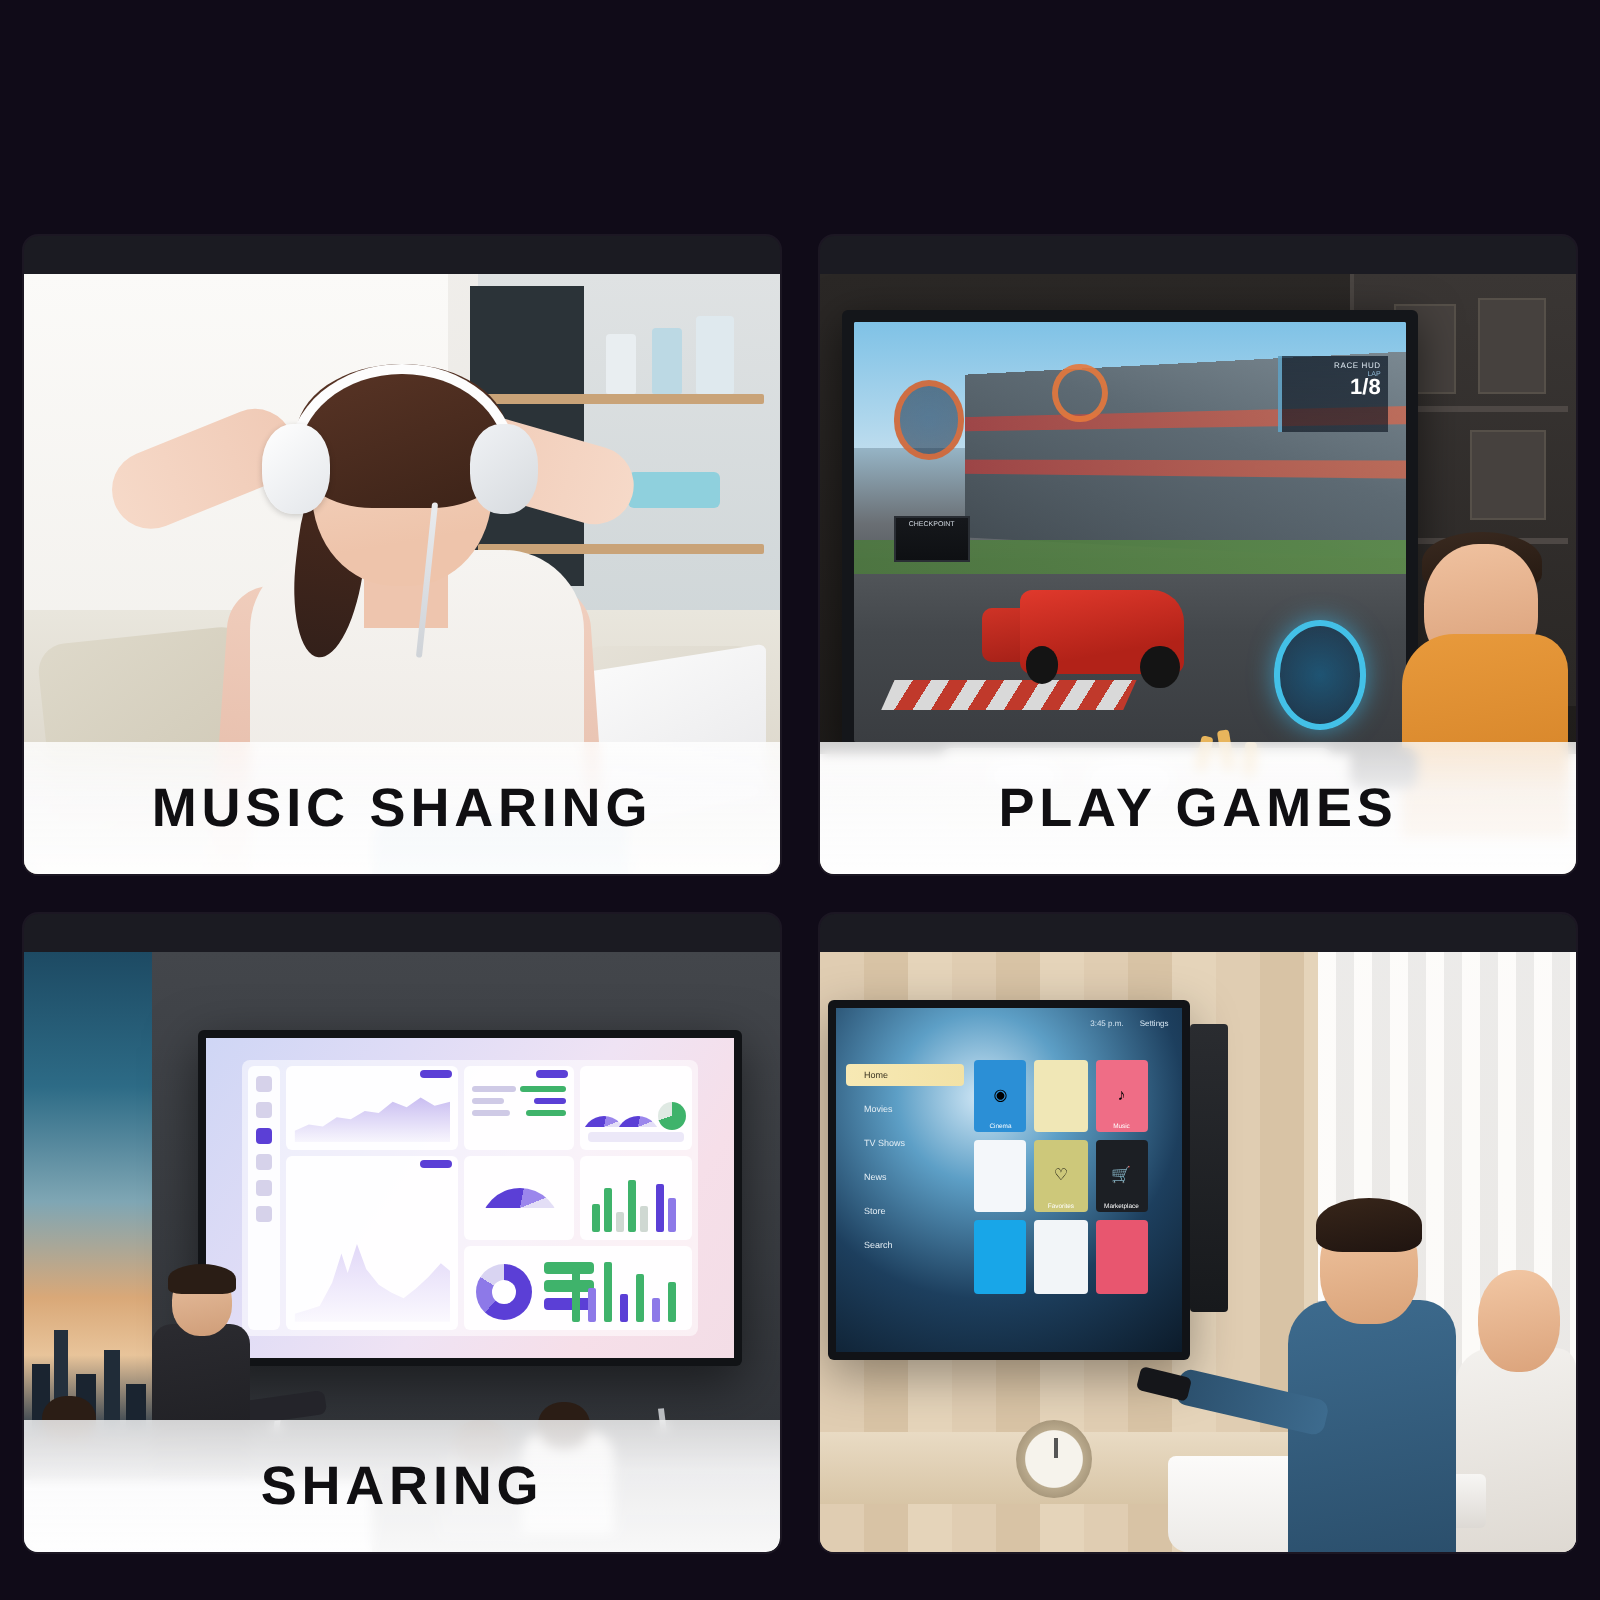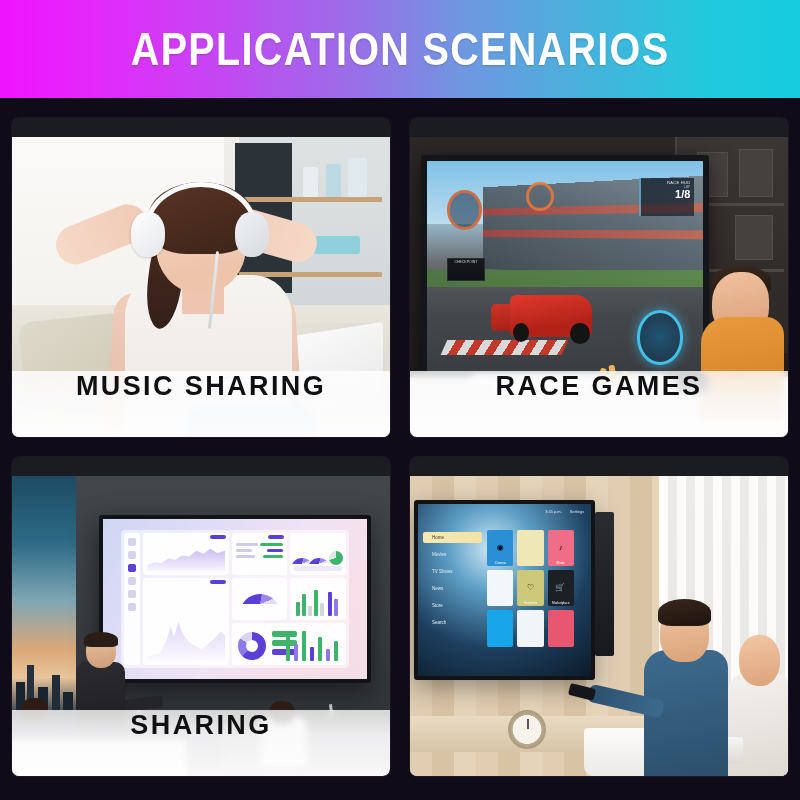--- a/index.html
+++ b/index.html
@@ -48,21 +48,21 @@
     position: relative; overflow: hidden;
     border-radius: 7px;
     background: #1b1b22;
     box-shadow: 0 0 0 1px rgba(255,255,255,.05);
   }
   .photo { position: absolute; inset: 0; overflow: hidden; margin-top: 19px; }
 
   .caption {
     position: absolute; left: 0; right: 0; bottom: 0; height: 66px;
     background: linear-gradient(180deg, rgba(255,255,255,.80) 0%, rgba(252,252,253,.93) 38%, rgba(255,255,255,.97) 100%);
-    display: flex; align-items: flex-start; justify-content: center;
+    display: flex; align-items: center; justify-content: center;
     backdrop-filter: blur(3px);
   }
   .caption-text {
     color: #100f12; font-size: 27px; font-weight: 700;
     letter-spacing: 2.4px; white-space: nowrap;
   }
 
   
   .c1-wall { position:absolute; inset:0; background:linear-gradient(160deg,#f3f1ee 0%,#eceae6 40%,#e4e2de 100%); }
   .c1-lightwall { position:absolute; left:0; top:0; width:56%; height:72%;
@@ -283,24 +283,20 @@
   .c4-cup { position:absolute; right:12%; bottom:4%; width:7%; height:9%;
     background:linear-gradient(180deg,#f7f6f4,#ddd9d4); border-radius:3px; }
   .c4-popcorn { position:absolute; left:46%; bottom:0; width:22%; height:16%;
     background:linear-gradient(180deg,#fcfbfa,#eceae7); border-radius:4px 4px 10px 10px; }
 </style>
 </head>
 <body>
 
 <div id="root">
 
-  <div class="header">
-    <div class="header-grad"></div>
-    <div class="header-title">APPLICATION SCENARIOS</div>
-  </div>
 
   <div class="grid">
 
     <div class="card">
       <div class="photo">
         <div class="c1-wall"></div>
         <div class="c1-lightwall"></div>
         <div class="c1-shelfbg"></div>
         <div class="c1-shelf-dark"></div>
         <div class="c1-shelf c1-s1"></div>
@@ -383,21 +379,21 @@
         <div class="c2-snack" style="left:50%;bottom:17%;width:1.5%;height:6%;transform:rotate(12deg);"></div>
         <div class="c2-snack" style="left:53%;bottom:17%;width:1.5%;height:7%;transform:rotate(-9deg);"></div>
         <div class="c2-snack" style="left:56%;bottom:16%;width:1.5%;height:6%;transform:rotate(4deg);"></div>
 
         <div class="c2-man-hair"></div>
         <div class="c2-man-head"></div>
         <div class="c2-man-body"></div>
         <div class="c2-controller"></div>
       </div>
       <div class="caption">
-        <span class="caption-text">RACE GAMES</span>
+        <span class="caption-text">PLAY GAMES</span>
       </div>
     </div>
 
     <div class="card">
       <div class="photo">
         <div class="c3-room"></div>
         <div class="c3-window"></div>
         <div class="c3-city">
           <div class="c3-bldg" style="left:6%;width:14%;height:52%;"></div>
           <div class="c3-bldg" style="left:24%;width:11%;height:78%;background:#24303d;"></div>

